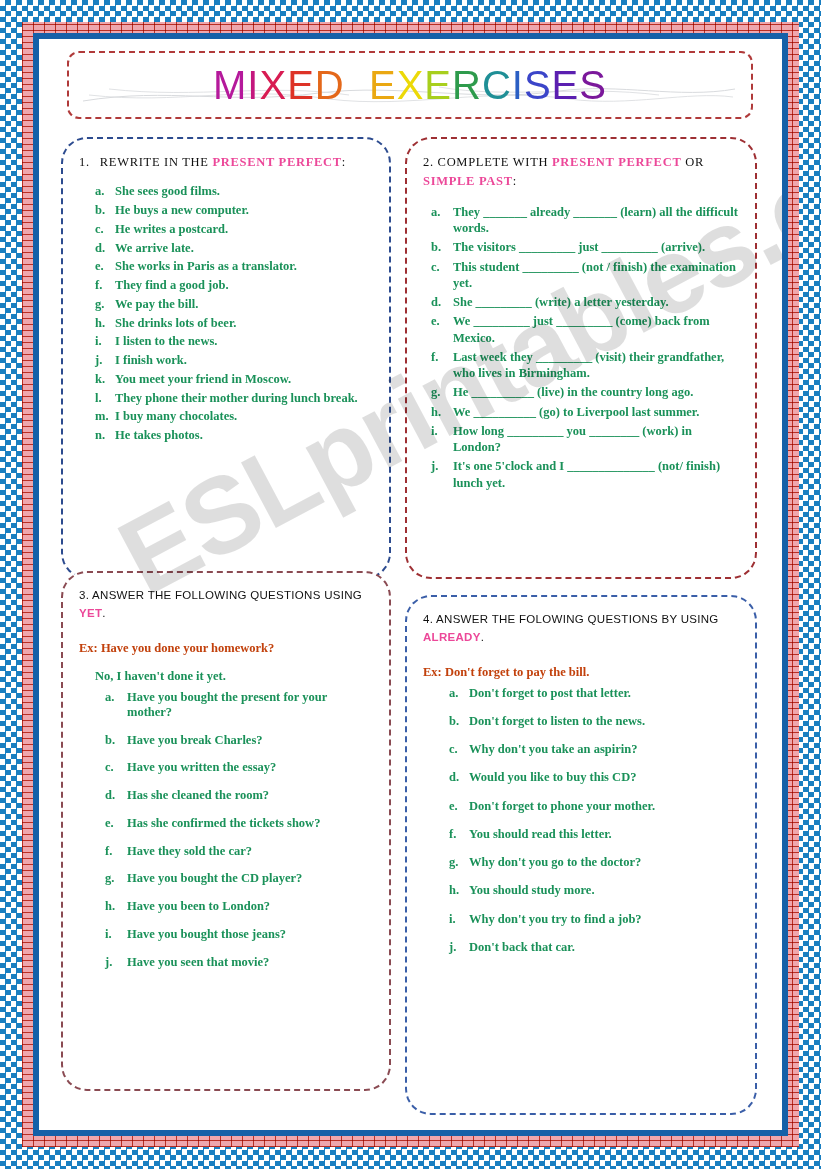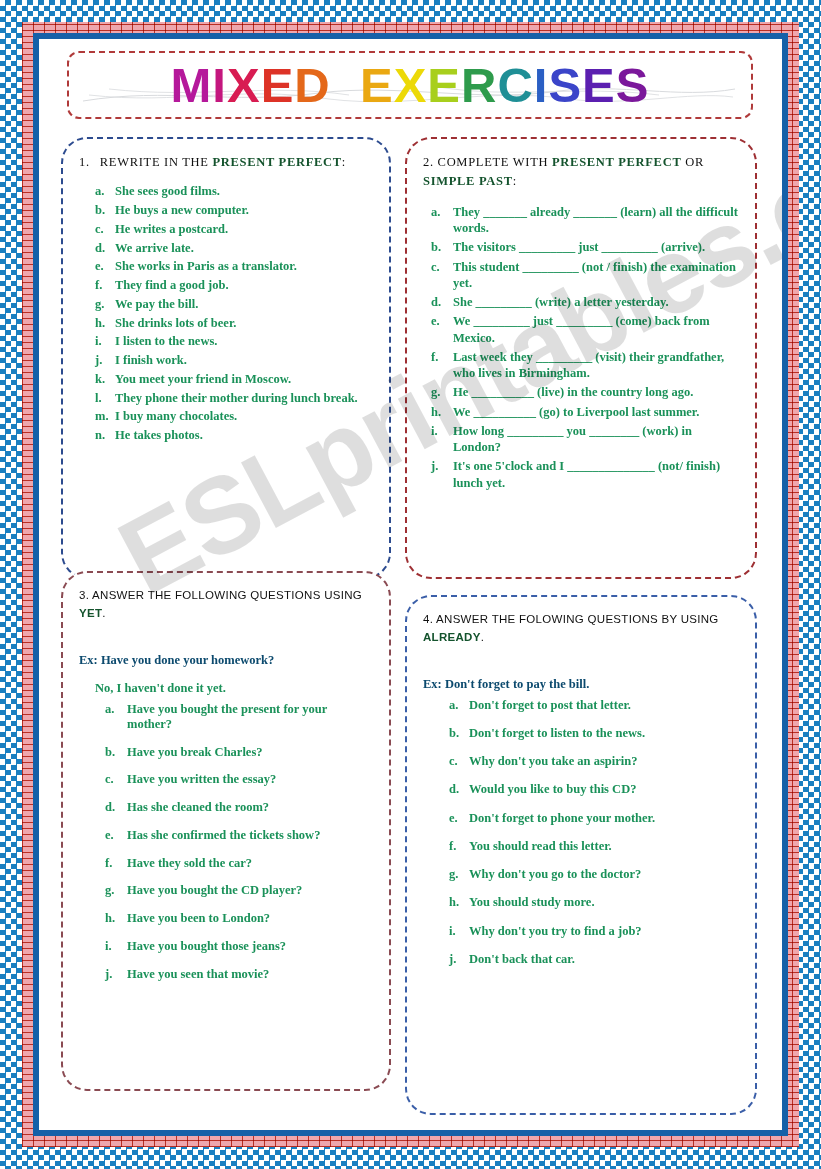--- a/index.html
+++ b/index.html
@@ -91,22 +91,22 @@
     position: absolute;
     left: 10px;
     top: 28px;
     width: 660px;
     height: 26px;
     opacity: 0.33;
     pointer-events: none;
   }
   .title-text {
     font-family: "Liberation Sans", sans-serif;
-    font-size: 49px;
-    font-weight: 700;
+    font-size: 40px;
+    font-weight: 400;
     letter-spacing: 1px;
     white-space: nowrap;
     position: relative;
     z-index: 2;
   }
   .title-text span { display: inline-block; }
 
   
   .panel {
     position: absolute;
@@ -128,21 +128,21 @@
     line-height: 1.55;
     letter-spacing: 0.3px;
     margin: 0 0 6px 0;
   }
   .ex-heading.serifish {
     font-family: "Liberation Serif", serif;
     font-size: 12.5px;
     letter-spacing: 0.7px;
   }
   .hl-red {
-    color: #14532d;
+    color: #ec4899;
     font-weight: bold;
   }
   .num-lead { margin-right: 10px; }
 
   
   .items {
     margin: 0;
     padding: 0;
     list-style: none;
     color: #128a4e;
@@ -174,25 +174,25 @@
   #panel-3 .items { font-size: 12.5px; margin-top: 6px; margin-left: 26px; }
   #panel-3 .item { margin-bottom: 12.5px; line-height: 1.22; }
   #panel-3 .item .lbl { width: 22px; flex: 0 0 22px; }
 
   
   #panel-4 .items { font-size: 12.5px; margin-top: 6px; margin-left: 26px; }
   #panel-4 .item { margin-bottom: 13px; line-height: 1.22; }
   #panel-4 .item .lbl { width: 20px; flex: 0 0 20px; }
 
   .example-q {
-    color: #0c4a6e;
+    color: #c2410c;
     font-family: "Liberation Serif", serif;
     font-weight: bold;
     font-size: 12.5px;
-    margin-top: 30px;
+    margin-top: 18px;
   }
   .example-a {
     color: #1a9159;
     font-family: "Liberation Serif", serif;
     font-weight: bold;
     font-size: 12.5px;
     margin-top: 13px;
     margin-left: 16px;
   }
 </style>

